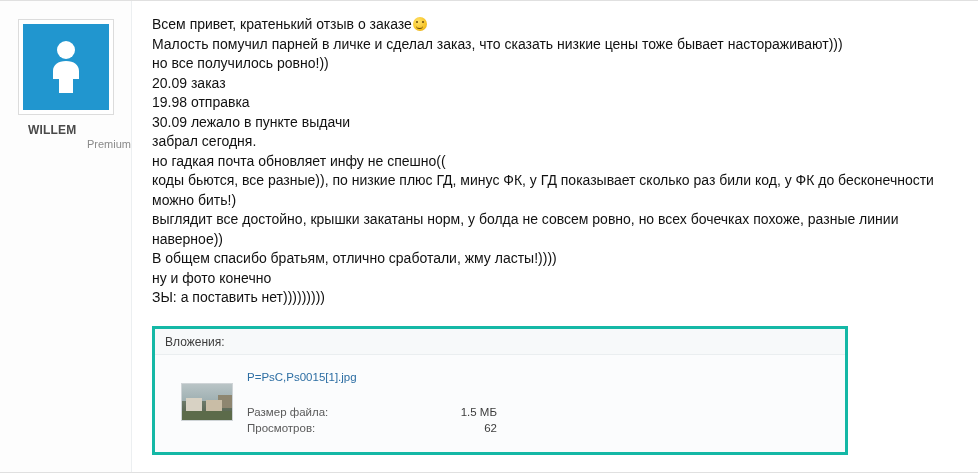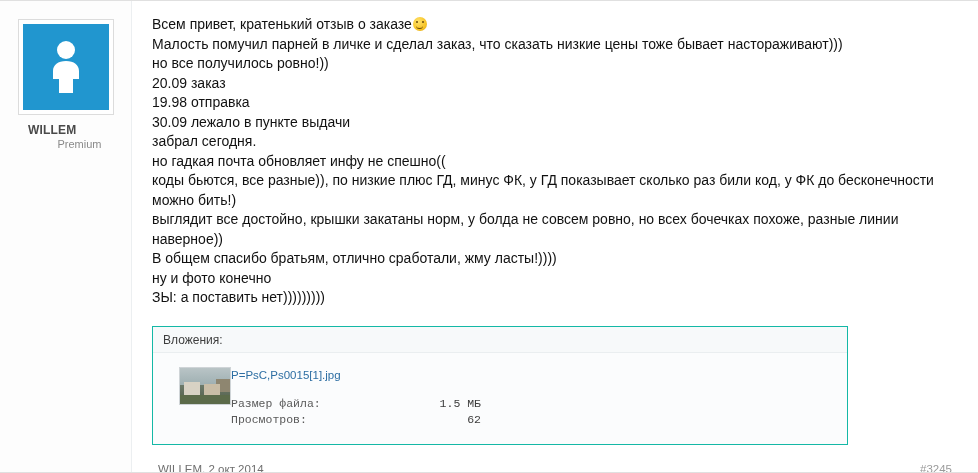--- a/index.html
+++ b/index.html
@@ -53,21 +53,21 @@
     font-weight: bold;
     color: #4a4a4a;
     letter-spacing: 0.2px;
     text-align: left;
   }
   .author-title {
     width: 100%;
     padding: 1px 0 0 28px;
     font-size: 11px;
     color: #8a8a8a;
-    text-align: center;
+    text-align: right;
   }
 
   
   .msg-col {
     flex: 1;
     padding: 14px 16px 0 20px;
     position: relative;
   }
   .msg-body {
     font-size: 14px;
@@ -99,33 +99,35 @@
     left: 3.5px; top: 8px;
     width: 7px; height: 3px;
     border-bottom: 1.6px solid #6b4b07;
     border-radius: 0 0 6px 6px;
   }
 
   
   .attachments {
     margin: 18px 0 0 0;
     width: 696px;
-    border: 1px solid #14b8a6;
+    border: 3px solid #14b8a6;
     background: #fbfcfd;
   }
   .attachments-head {
     padding: 6px 10px 5px 10px;
     font-size: 12px;
     color: #3d3d3d;
     border-bottom: 1px solid #eaeef0;
     background: #f7f9fa;
   }
   .attachments-body {
     padding: 14px 10px 16px 26px;
     display: flex;
+    gap: 14px;
+    align-items: center;
   }
   .thumb {
     width: 52px;
     height: 38px;
     border: 1px solid #cfd4d7;
     background: linear-gradient(#b9c4c6 0%, #9fb0b2 46%, #6d7a6a 47%, #4f5b46 100%);
     position: relative;
     overflow: hidden;
     flex: none;
   }
@@ -143,21 +145,21 @@
     left: 0; bottom: 0;
     width: 100%; height: 9px;
     background: #5c6b4a;
   }
   .att-meta { font-size: 11.5px; line-height: 16px; }
   .att-name {
     color: #2d6ea3;
     text-decoration: none;
     font-size: 11.5px;
   }
-  .att-rows { margin-top: 13px; font-family: Liberation Mono, monospace; }
+  .att-rows { margin-top: 19px; }
   .att-row { display: flex; width: 250px; color: #5a5a5a; }
   .att-row .k { flex: 1; }
   .att-row .v { width: 70px; text-align: right; color: #3c3c3c; }
 
   
   .post-footer {
     margin-top: 18px;
     display: flex;
     align-items: baseline;
     width: 800px;

